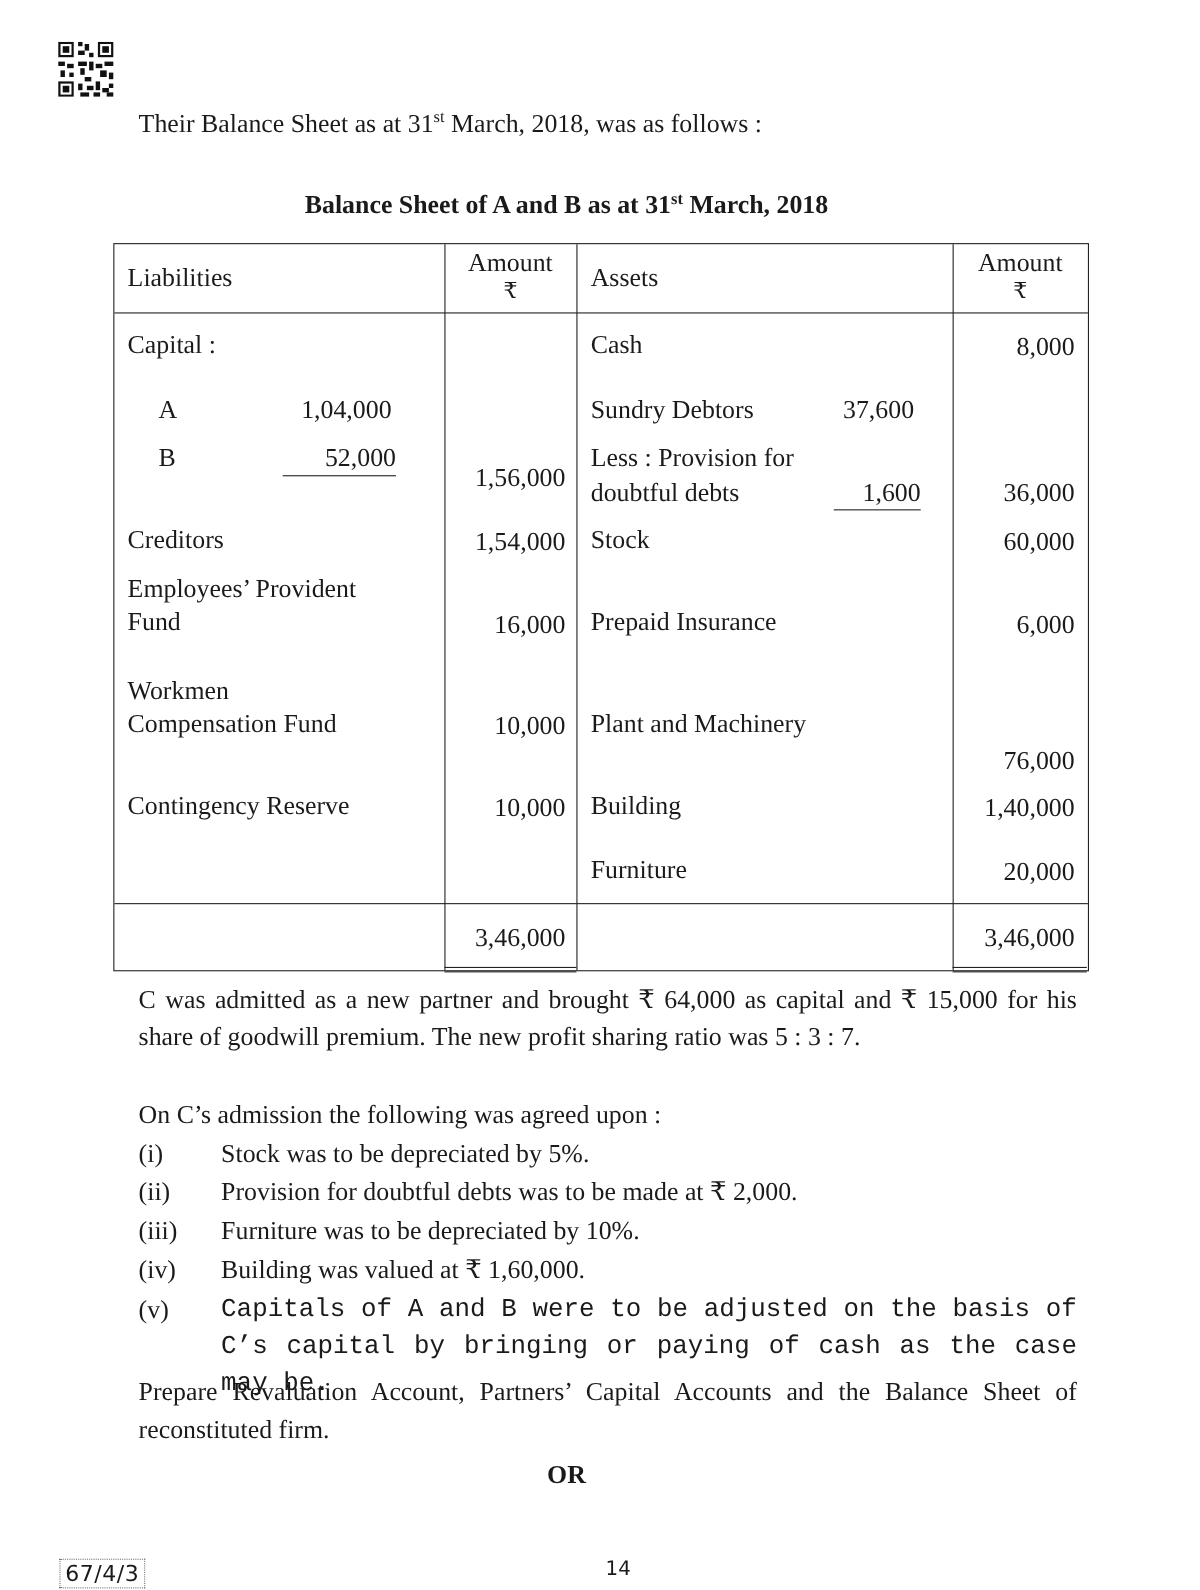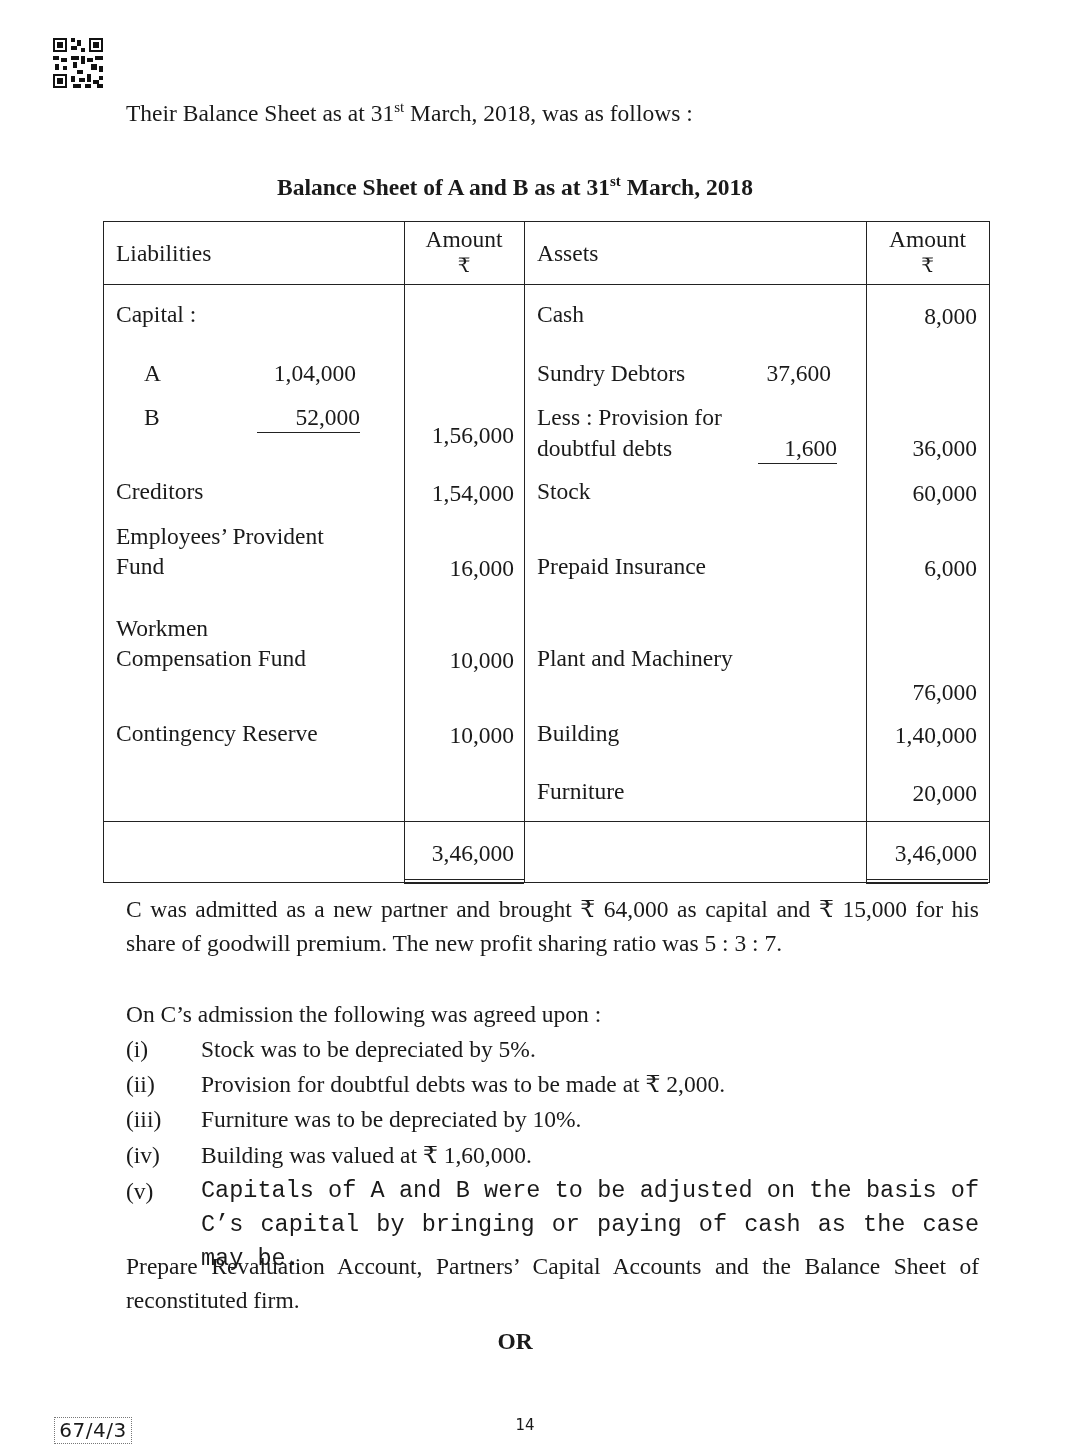--- a/index.html
+++ b/index.html
@@ -48,22 +48,22 @@
     position: absolute; left: 0; width: 1030px; top: 1328px; text-align: center;
     font-weight: bold; font-family: "Liberation Serif", "DejaVu Serif", serif; font-size: 23.5px;
   }
   .code {
     position: absolute; left: 54px; top: 1417px; width: 76px; height: 25px;
     border: 1px dotted #777;
     font-family: "DejaVu Sans", "Liberation Sans", sans-serif; font-size: 20px; line-height: 24px;
     text-align: center; letter-spacing: 0.5px;
   }
   .pageno {
-    position: absolute; left: 495px; width: 60px; top: 1416px; text-align: center;
-    font-family: "DejaVu Sans", "Liberation Sans", sans-serif; font-size: 15px;
+    position: absolute; left: 532px; width: 60px; top: 1416px; text-align: center;
+    font-family: "DejaVu Sans", "Liberation Sans", sans-serif; font-size: 18px;
   }
 </style>
 </head>
 <body>
 
 <svg class="qr" viewBox="0 0 25 25">
   <rect x="0" y="0" width="25" height="25" fill="#fff"></rect>
   <g fill="#111">
     <rect x="0" y="0" width="7" height="7"></rect>
       <rect x="1" y="1" width="5" height="5" fill="#fff"></rect>

